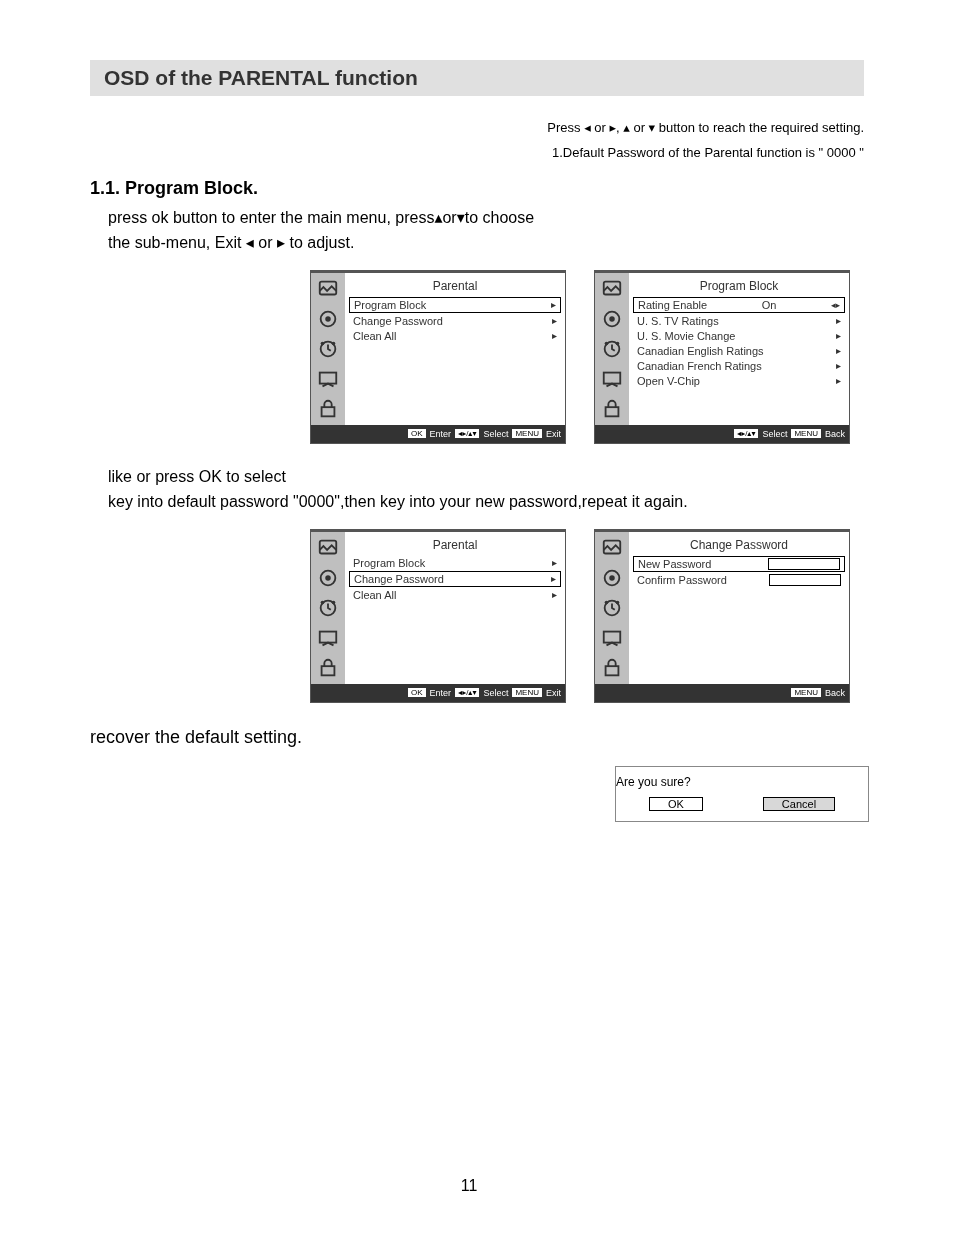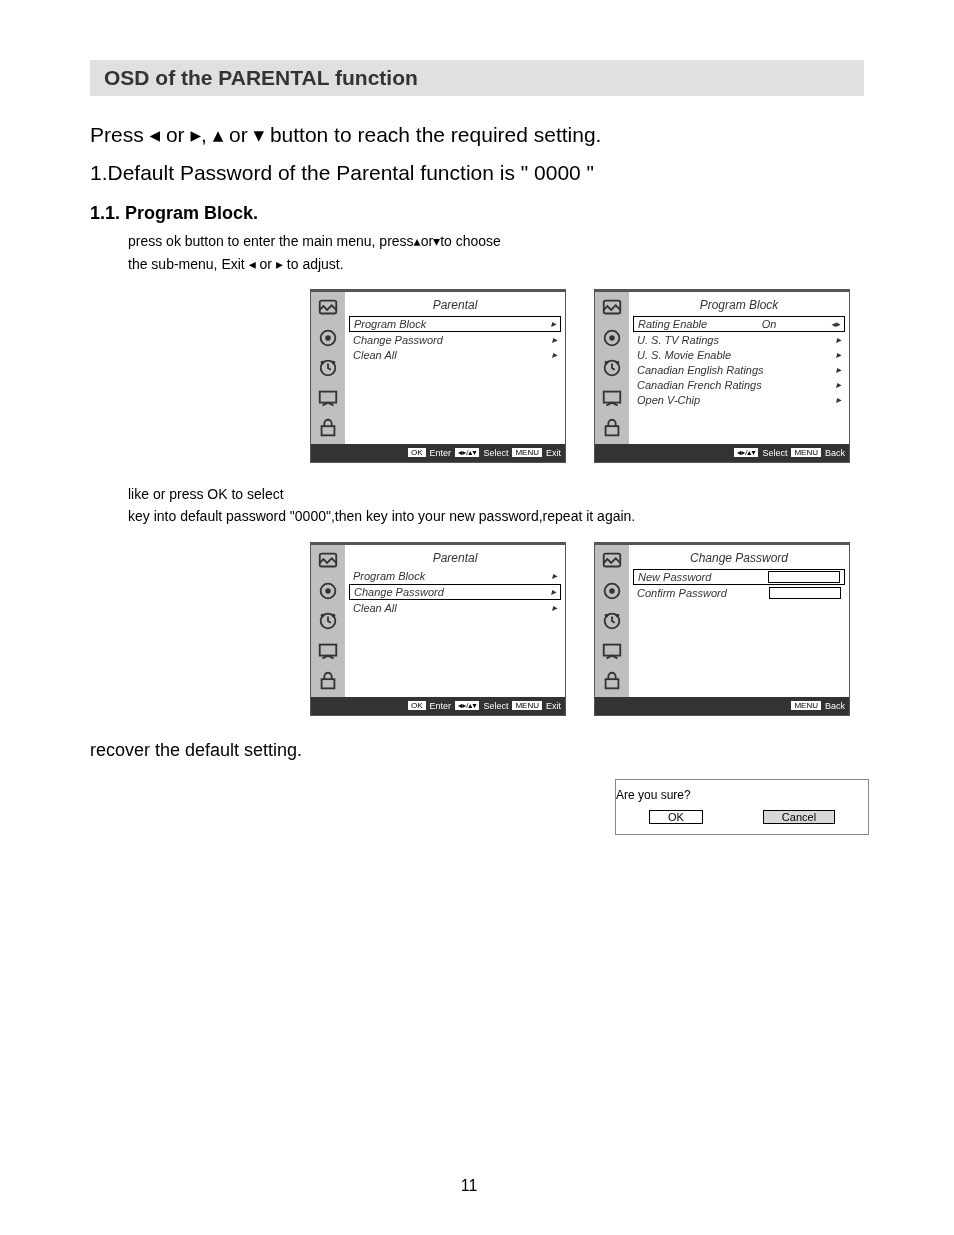--- a/index.html
+++ b/index.html
@@ -1,28 +1,28 @@
 <!DOCTYPE html>
 <html><head>
 <meta charset="utf-8">
 <style>
   body{margin:0;background:#fff;font-family:Arial,Helvetica,sans-serif;color:#000;}
   .page{width:954px;height:1235px;position:relative;padding:60px 90px 0 90px;box-sizing:border-box;border-radius:8px;}
   .title-bar{background:#e0e0e0;padding:6px 14px;font-size:21px;font-weight:bold;color:#333;margin-bottom:22px;}
-  .intro{font-size:21px;line-height:1.6;margin-bottom:4px;}
+  .intro{font-size:13px;line-height:1.6;margin-bottom:4px;text-align:right;}
   .section-head{font-size:18px;font-weight:bold;margin:14px 0 6px 0;}
-  .para{font-size:14px;line-height:1.6;margin-left:38px;}
+  .para{font-size:16px;line-height:1.6;margin-left:18px;}
   .arrow{font-family:Arial;}
   .panels-row{display:flex;gap:28px;margin:14px 0 20px 220px;}
   .osd{width:254px;border:1px solid #555;border-top:3px solid #555;background:#fff;}
   .osd-body{display:flex;}
   .icon-col{width:34px;background:#bfbfbf;display:flex;flex-direction:column;align-items:center;padding:4px 0;gap:6px;}
   .ic{width:24px;height:24px;display:flex;align-items:center;justify-content:center;}
   .ic svg{width:22px;height:22px;}
-  .menu-col{flex:1;padding:4px 4px 12px 4px;font-size:11px;color:#333;font-style:italic;}
+  .menu-col{flex:1;padding:4px 4px 12px 4px;font-size:11px;color:#333;}
   .menu-title{text-align:center;font-size:12px;margin:2px 0 4px 0;}
   .row{display:flex;align-items:center;justify-content:space-between;padding:1px 4px;margin:1px 0;}
   .row.sel{border:1px solid #000;}
   .tri{font-size:10px;}
   .lr{font-size:9px;}
   .footer{background:#333;color:#fff;font-size:9px;display:flex;align-items:center;justify-content:flex-end;gap:4px;padding:2px 4px;height:14px;}
   .key{background:#fff;color:#000;padding:0 3px;font-size:8px;}
   .input-box{display:inline-block;border:1px solid #000;width:70px;height:10px;margin-left:4px;}
   .dialog{width:252px;border:1px solid #888;margin-left:525px;padding:8px 0 10px 0;text-align:left;font-size:12px;}
   .dlg-q{margin-bottom:8px;}
@@ -156,21 +156,21 @@
           <div class="row sel">
               <span>Rating Enable</span>
               <span>On</span>
               <span class="lr">◂▸</span>
             </div>
           <div class="row">
               <span>U. S. TV Ratings</span>
               <span class="tri">▸</span>
             </div>
           <div class="row">
-              <span>U. S. Movie Enable</span>
+              <span>U. S. Movie Change</span>
               <span class="tri">▸</span>
             </div>
           <div class="row">
               <span>Canadian English Ratings</span>
               <span class="tri">▸</span>
             </div>
           <div class="row">
               <span>Canadian French Ratings</span>
               <span class="tri">▸</span>
             </div>

